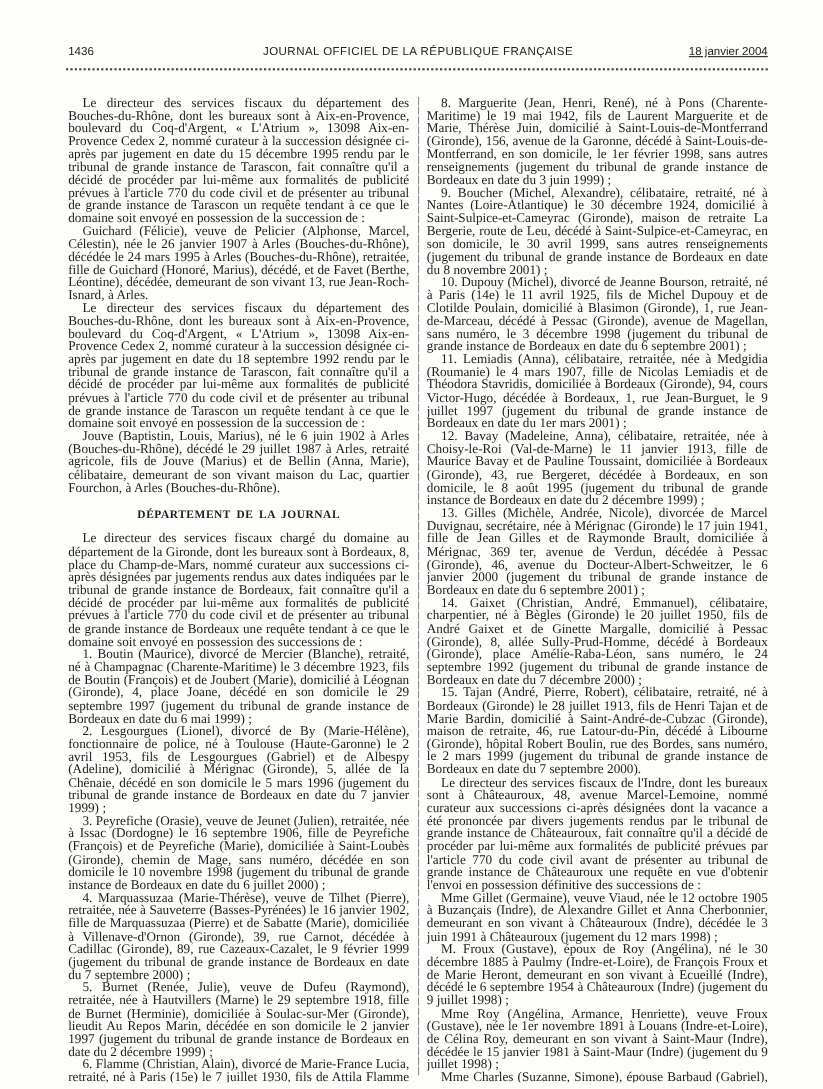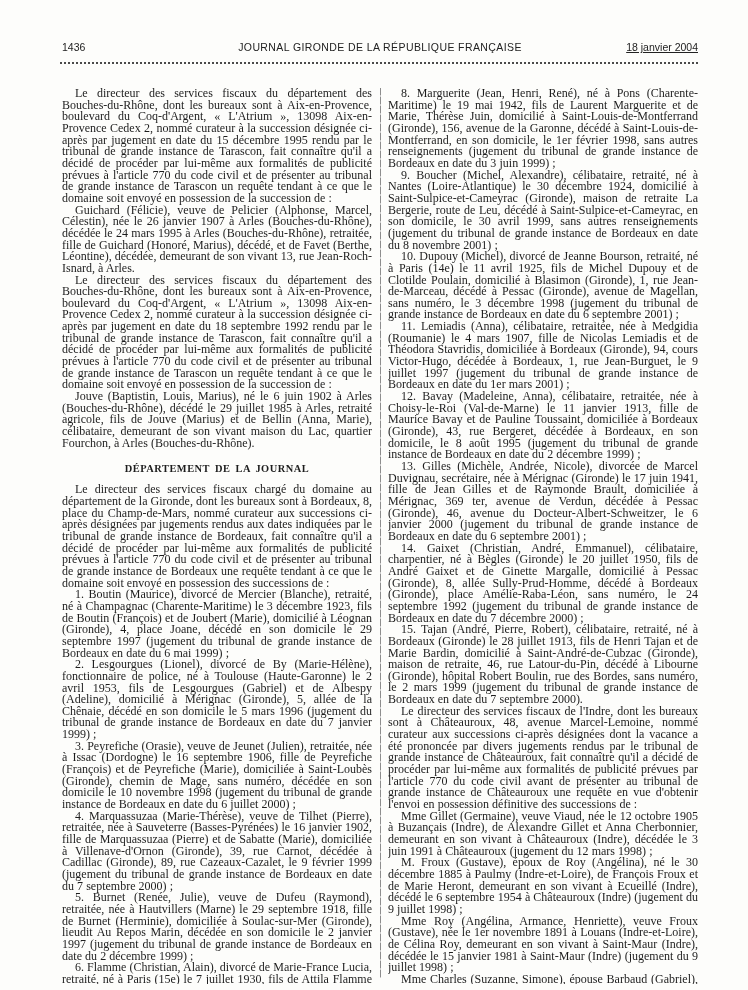--- a/index.html
+++ b/index.html
@@ -76,31 +76,31 @@
     word-spacing: 2px;
     margin: 14px 0 10px 0;
   }
 </style>
 </head>
 <body>
 
 <div class="page">
   <header class="jo-header">
     <span class="pagenum">1436</span>
-    <span class="jtitle">JOURNAL GIRONDE DE LA RÉPUBLIQUE FRANÇAISE</span>
+    <span class="jtitle">JOURNAL OFFICIEL DE LA RÉPUBLIQUE FRANÇAISE</span>
     <span class="jdate">18 janvier 2004</span>
   </header>
   <div class="header-rule"></div>
 
   <div class="columns">
     <div class="col" id="col-left">
         <p class="para">Le directeur des services fiscaux du département des Bouches-du-Rhône, dont les bureaux sont à Aix-en-Provence, boulevard du Coq-d'Argent, « L'Atrium », 13098 Aix-en-Provence Cedex 2, nommé curateur à la succession désignée ci-après par jugement en date du 15 décembre 1995 rendu par le tribunal de grande instance de Tarascon, fait connaître qu'il a décidé de procéder par lui-même aux formalités de publicité prévues à l'article 770 du code civil et de présenter au tribunal de grande instance de Tarascon un requête tendant à ce que le domaine soit envoyé en possession de la succession de :</p>
         <p class="para">Guichard (Félicie), veuve de Pelicier (Alphonse, Marcel, Célestin), née le 26 janvier 1907 à Arles (Bouches-du-Rhône), décédée le 24 mars 1995 à Arles (Bouches-du-Rhône), retraitée, fille de Guichard (Honoré, Marius), décédé, et de Favet (Berthe, Léontine), décédée, demeurant de son vivant 13, rue Jean-Roch-Isnard, à Arles.</p>
         <p class="para">Le directeur des services fiscaux du département des Bouches-du-Rhône, dont les bureaux sont à Aix-en-Provence, boulevard du Coq-d'Argent, « L'Atrium », 13098 Aix-en-Provence Cedex 2, nommé curateur à la succession désignée ci-après par jugement en date du 18 septembre 1992 rendu par le tribunal de grande instance de Tarascon, fait connaître qu'il a décidé de procéder par lui-même aux formalités de publicité prévues à l'article 770 du code civil et de présenter au tribunal de grande instance de Tarascon un requête tendant à ce que le domaine soit envoyé en possession de la succession de :</p>
-        <p class="para">Jouve (Baptistin, Louis, Marius), né le 6 juin 1902 à Arles (Bouches-du-Rhône), décédé le 29 juillet 1985 à Arles, retraité agricole, fils de Jouve (Marius) et de Bellin (Anna, Marie), célibataire, demeurant de son vivant maison du Lac, quartier Fourchon, à Arles (Bouches-du-Rhône).</p>
+        <p class="para">Jouve (Baptistin, Louis, Marius), né le 6 juin 1902 à Arles (Bouches-du-Rhône), décédé le 29 juillet 1987 à Arles, retraité agricole, fils de Jouve (Marius) et de Bellin (Anna, Marie), célibataire, demeurant de son vivant maison du Lac, quartier Fourchon, à Arles (Bouches-du-Rhône).</p>
         <div class="section-heading">DÉPARTEMENT DE LA JOURNAL</div>
         <p class="para">Le directeur des services fiscaux chargé du domaine au département de la Gironde, dont les bureaux sont à Bordeaux, 8, place du Champ-de-Mars, nommé curateur aux successions ci-après désignées par jugements rendus aux dates indiquées par le tribunal de grande instance de Bordeaux, fait connaître qu'il a décidé de procéder par lui-même aux formalités de publicité prévues à l'article 770 du code civil et de présenter au tribunal de grande instance de Bordeaux une requête tendant à ce que le domaine soit envoyé en possession des successions de :</p>
         <p class="para">1. Boutin (Maurice), divorcé de Mercier (Blanche), retraité, né à Champagnac (Charente-Maritime) le 3 décembre 1923, fils de Boutin (François) et de Joubert (Marie), domicilié à Léognan (Gironde), 4, place Joane, décédé en son domicile le 29 septembre 1997 (jugement du tribunal de grande instance de Bordeaux en date du 6 mai 1999) ;</p>
         <p class="para">2. Lesgourgues (Lionel), divorcé de By (Marie-Hélène), fonctionnaire de police, né à Toulouse (Haute-Garonne) le 2 avril 1953, fils de Lesgourgues (Gabriel) et de Albespy (Adeline), domicilié à Mérignac (Gironde), 5, allée de la Chênaie, décédé en son domicile le 5 mars 1996 (jugement du tribunal de grande instance de Bordeaux en date du 7 janvier 1999) ;</p>
         <p class="para">3. Peyrefiche (Orasie), veuve de Jeunet (Julien), retraitée, née à Issac (Dordogne) le 16 septembre 1906, fille de Peyrefiche (François) et de Peyrefiche (Marie), domiciliée à Saint-Loubès (Gironde), chemin de Mage, sans numéro, décédée en son domicile le 10 novembre 1998 (jugement du tribunal de grande instance de Bordeaux en date du 6 juillet 2000) ;</p>
         <p class="para">4. Marquassuzaa (Marie-Thérèse), veuve de Tilhet (Pierre), retraitée, née à Sauveterre (Basses-Pyrénées) le 16 janvier 1902, fille de Marquassuzaa (Pierre) et de Sabatte (Marie), domiciliée à Villenave-d'Ornon (Gironde), 39, rue Carnot, décédée à Cadillac (Gironde), 89, rue Cazeaux-Cazalet, le 9 février 1999 (jugement du tribunal de grande instance de Bordeaux en date du 7 septembre 2000) ;</p>
         <p class="para">5. Burnet (Renée, Julie), veuve de Dufeu (Raymond), retraitée, née à Hautvillers (Marne) le 29 septembre 1918, fille de Burnet (Herminie), domiciliée à Soulac-sur-Mer (Gironde), lieudit Au Repos Marin, décédée en son domicile le 2 janvier 1997 (jugement du tribunal de grande instance de Bordeaux en date du 2 décembre 1999) ;</p>
         <p class="para">6. Flamme (Christian, Alain), divorcé de Marie-France Lucia, retraité, né à Paris (15e) le 7 juillet 1930, fils de Attila Flamme et de Renée Svedelius, domicilié à Mérignac (Gironde), 14, impasse Salengro, décédé à Mérignac, en son domicile, le 29 avril 1999 (jugement du tribunal de grande instance de Bordeaux en date du 3 février 2000) ;</p>
       </div>
     <div class="col-divider"></div>

